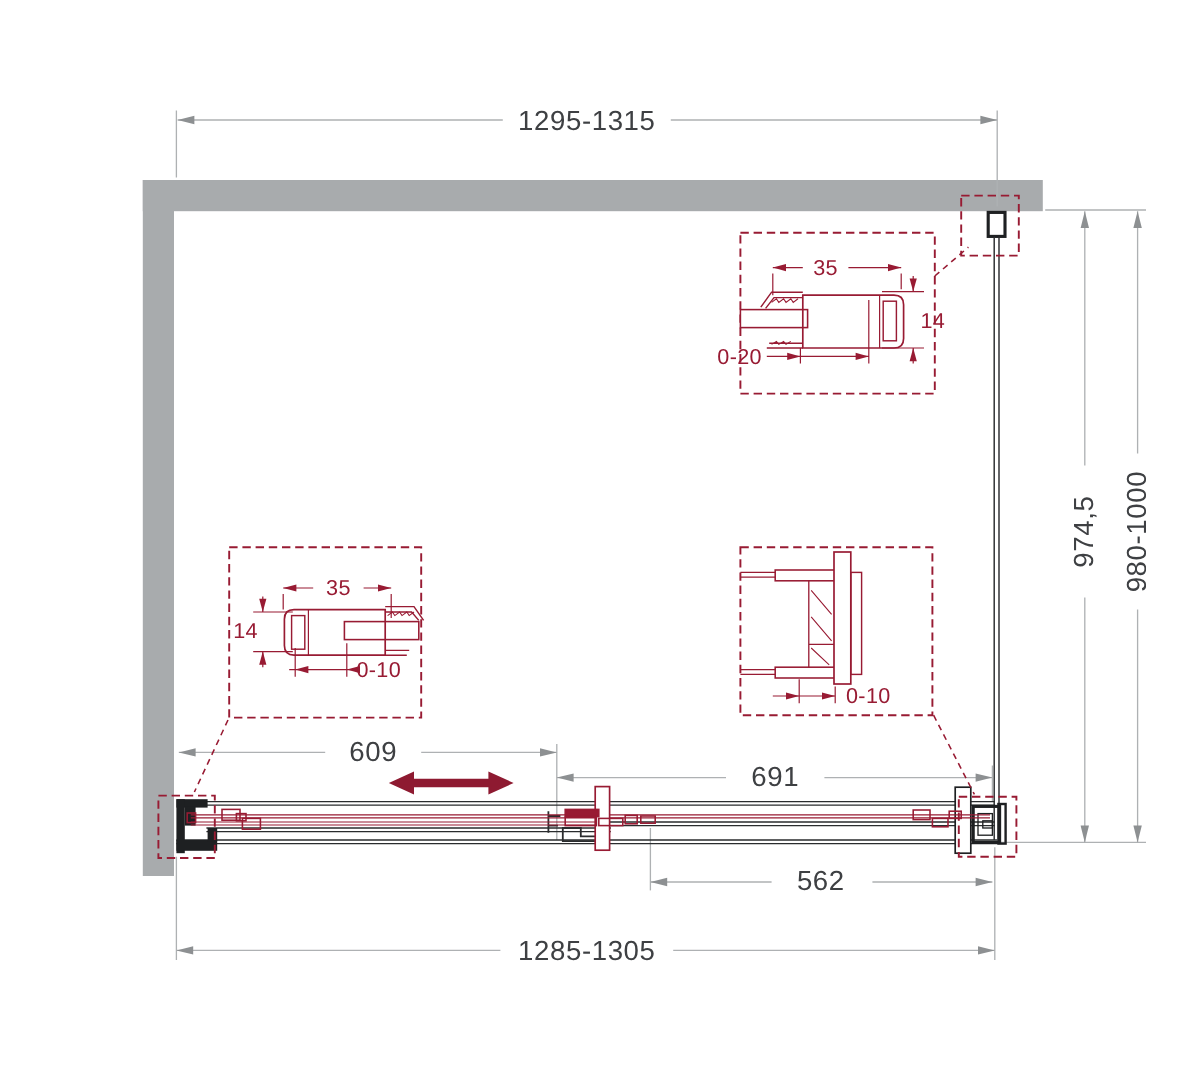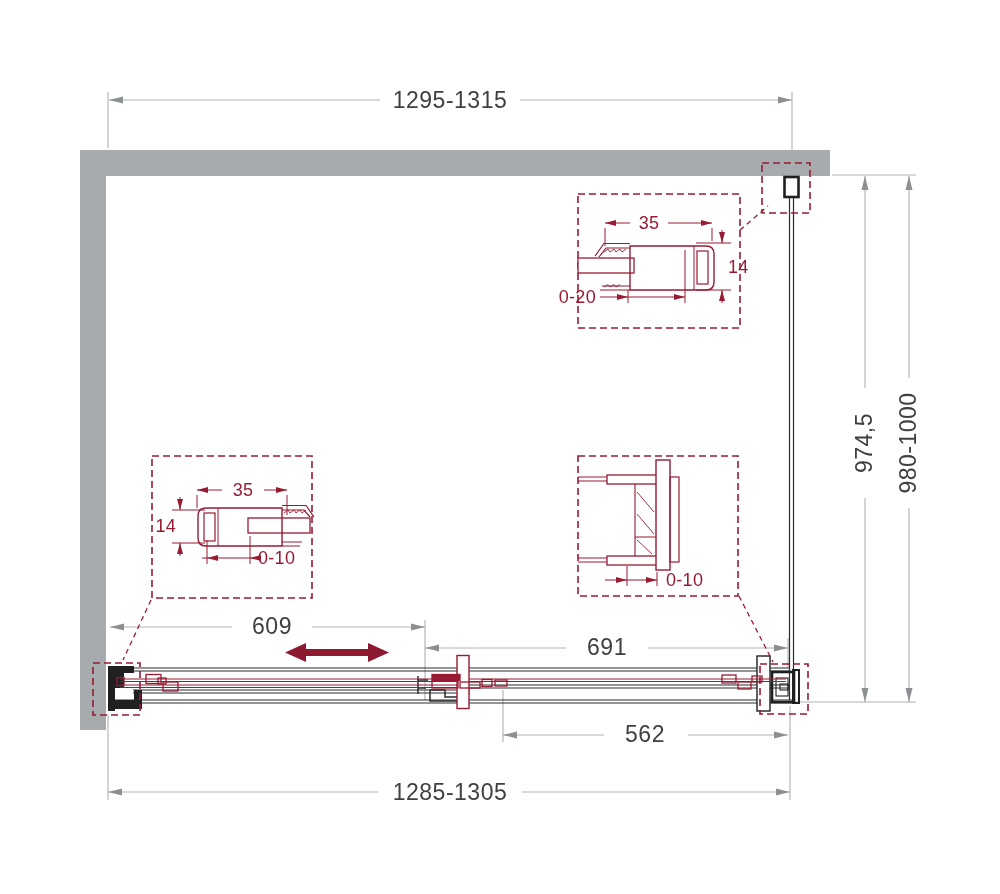--- a/index.html
+++ b/index.html
@@ -1,17 +1,17 @@
 <!DOCTYPE html>
 <html><head>
 <meta charset="utf-8">
 <style>
   html,body{margin:0;padding:0;background:#ffffff;}
   .stage{position:relative;width:916px;height:894px;background:#ffffff;overflow:hidden;
-         font-family:"Liberation Sans", sans-serif;}
+         font-family:"Liberation Sans", sans-serif;padding-left:39px;}
   svg text{font-family:"Liberation Sans", sans-serif;}
   .dim-main{font-size:23px;fill:#3E4043;letter-spacing:.5px;}
   .dim-detail{font-size:18px;fill:#981B33;letter-spacing:.3px;}
 </style>
 </head>
 <body>
 
 <div class="stage">
 <svg width="1000" height="894" viewBox="0 0 1000 894">
 

